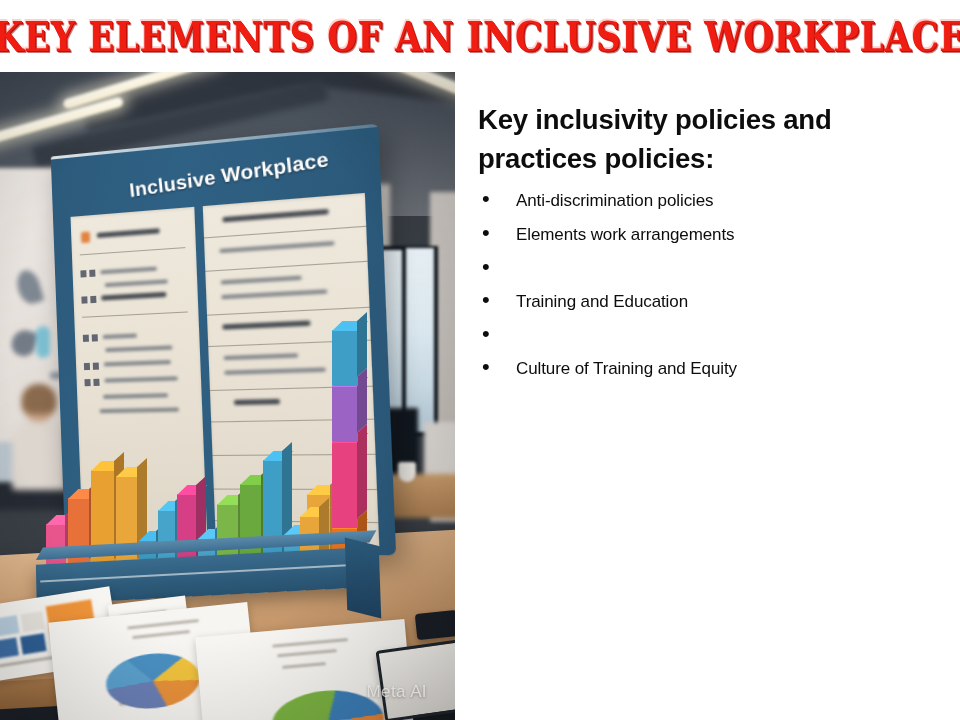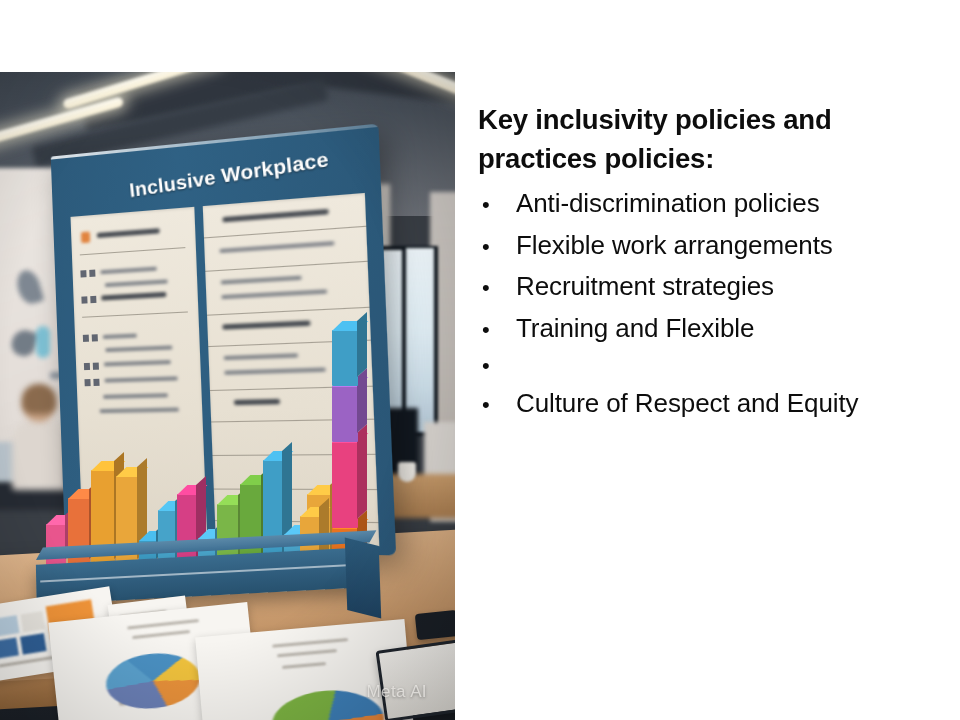--- a/index.html
+++ b/index.html
@@ -438,31 +438,34 @@
   .bullet-dot {
     flex: 0 0 auto;
     width: 34px;
     color: #0d0d0d;
     font-size: 22px;
     line-height: 1;
     padding-left: 4px;
   }
   .bullet-text {
     font-family: "Liberation Sans", sans-serif;
-    font-size: 26px;
+    font-size: 17px;
     line-height: 1.18;
     color: #0d0d0d;
     letter-spacing: -0.1px;
   }
 </style>
 </head>
 <body>
 
 <div class="slide">
 
+  <div class="title-bar">
+    <div class="slide-title">Key Elements of an Inclusive Workplace</div>
+  </div>
 
   <div class="photo">
 
     <div class="ceiling">
       <div class="ceiling-slab s1"></div>
       <div class="ceiling-slab s2"></div>
       <div class="ceiling-slab s3"></div>
     </div>
     <div class="led l1"></div>
     <div class="led l2"></div>
@@ -680,33 +683,32 @@
   <div class="content">
     <h2 class="content-heading">Key inclusivity policies and practices policies:</h2>
 
     <ul class="bullets">
       <li class="bullet-row">
         <span class="bullet-dot">•</span>
         <span class="bullet-text">Anti-discrimination policies</span>
       </li>
       <li class="bullet-row">
         <span class="bullet-dot">•</span>
-        <span class="bullet-text">Flexible work arrangements</span>
-      </li>
-      <li class="bullet-row">
-        <span class="bullet-dot">•</span>
-        <span class="bullet-text">Recruitment strategies</span>
-      </li>
-      <li class="bullet-row">
-        <span class="bullet-dot">•</span>
-        <span class="bullet-text">Training and Flexible</span>
+        <span class="bullet-text">Elements work arrangements</span>
       </li>
       <li class="bullet-row">
         <span class="bullet-dot">•</span>
       </li>
       <li class="bullet-row">
         <span class="bullet-dot">•</span>
-        <span class="bullet-text">Culture of Respect and Equity</span>
+        <span class="bullet-text">Training and Education</span>
+      </li>
+      <li class="bullet-row">
+        <span class="bullet-dot">•</span>
+      </li>
+      <li class="bullet-row">
+        <span class="bullet-dot">•</span>
+        <span class="bullet-text">Culture of Training and Equity</span>
       </li>
     </ul>
   </div>
 
 </div>
 
 </body></html>

